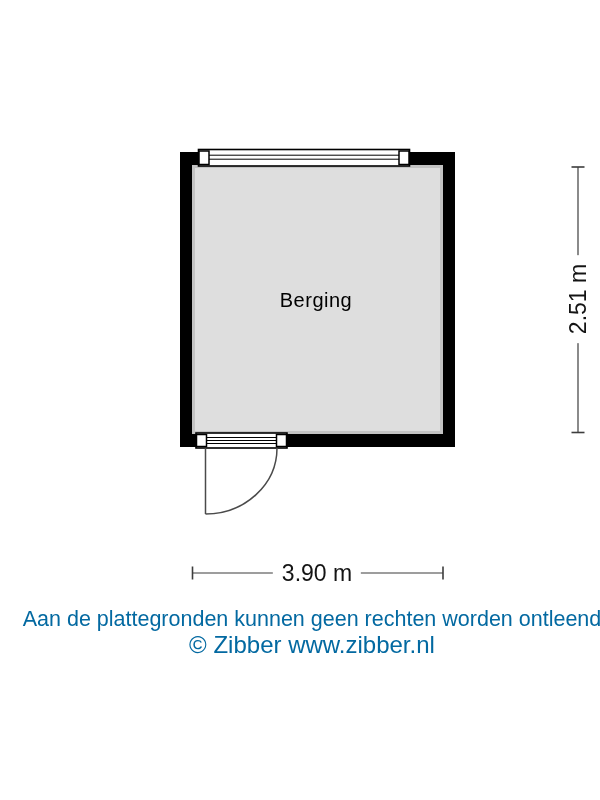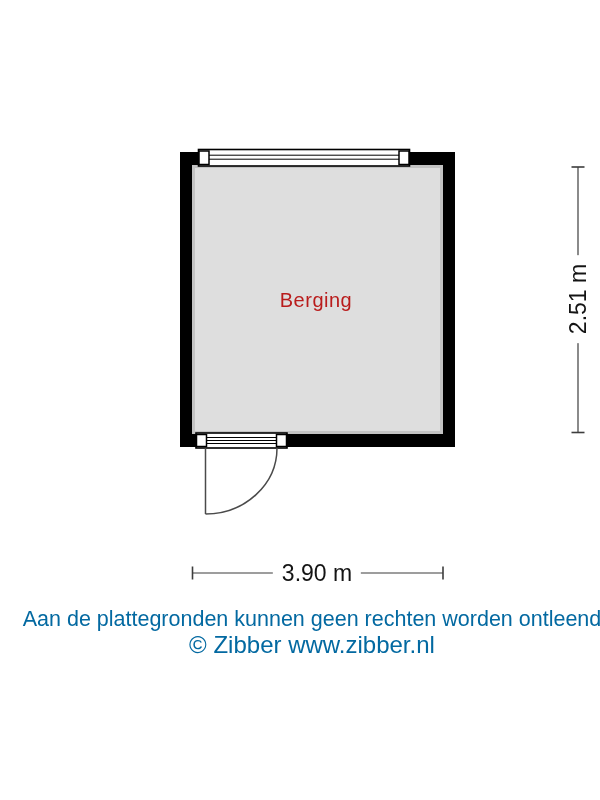--- a/index.html
+++ b/index.html
@@ -20,21 +20,21 @@
     left: 0;
     top: 0;
   }
   .room-label {
     position: absolute;
     left: 316px;
     top: 300px;
     transform: translate(-50%, -50%);
     font-size: 20px;
     letter-spacing: 0.5px;
-    color: #b91c1c;
+    color: #000000;
     white-space: nowrap;
   }
   .dim-label {
     position: absolute;
     font-size: 23px;
     color: #141414;
     background: #ffffff;
     white-space: nowrap;
     padding: 0 9px;
   }

